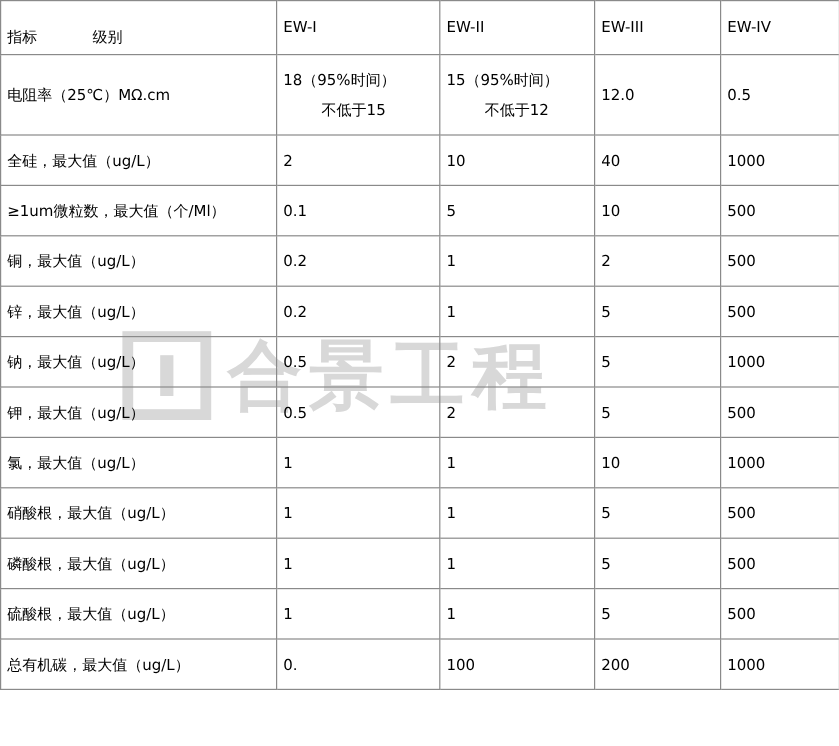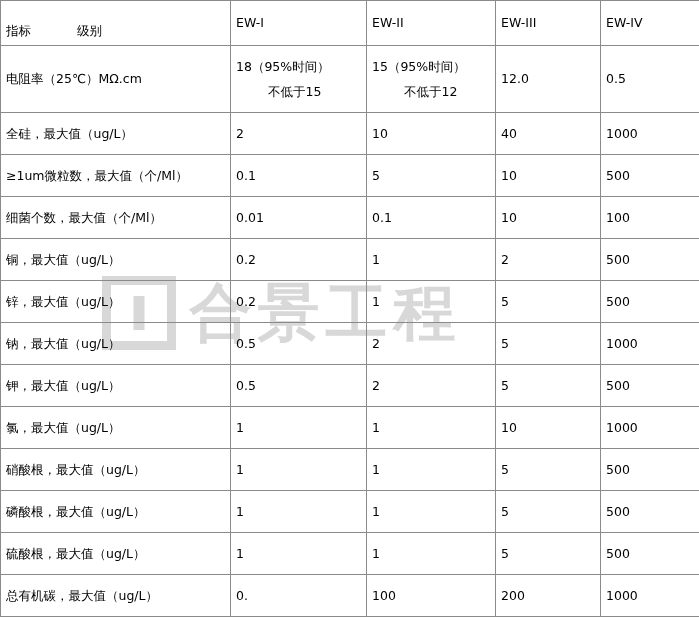--- a/index.html
+++ b/index.html
@@ -158,27 +158,20 @@
       </tr>
 
       <tr class="normal">
         <td>≥1um微粒数，最大值（个/Ml）</td>
         <td>0.1</td>
         <td>5</td>
         <td>10</td>
         <td>500</td>
       </tr>
 
-      <tr class="normal">
-        <td>细菌个数，最大值（个/Ml）</td>
-        <td>0.01</td>
-        <td>0.1</td>
-        <td>10</td>
-        <td>100</td>
-      </tr>
 
       <tr class="normal">
         <td>铜，最大值（ug/L）</td>
         <td>0.2</td>
         <td>1</td>
         <td>2</td>
         <td>500</td>
       </tr>
 
       <tr class="normal">

